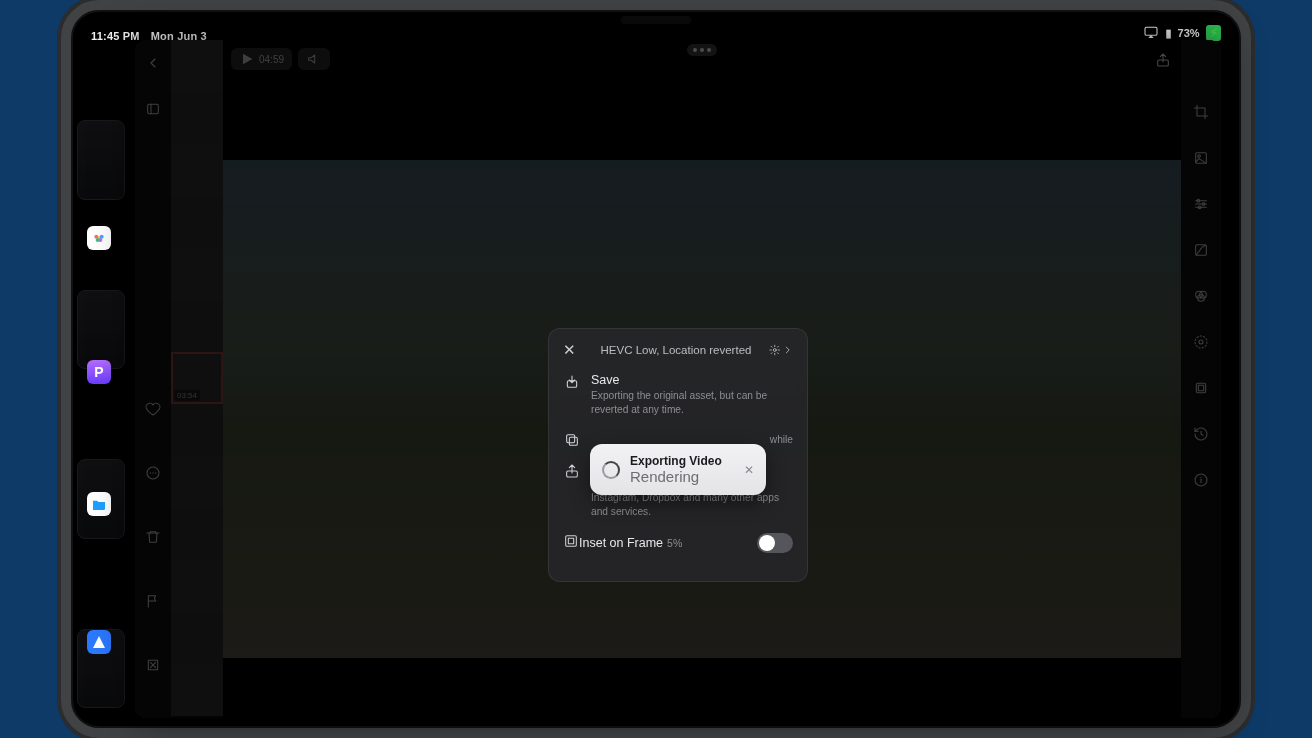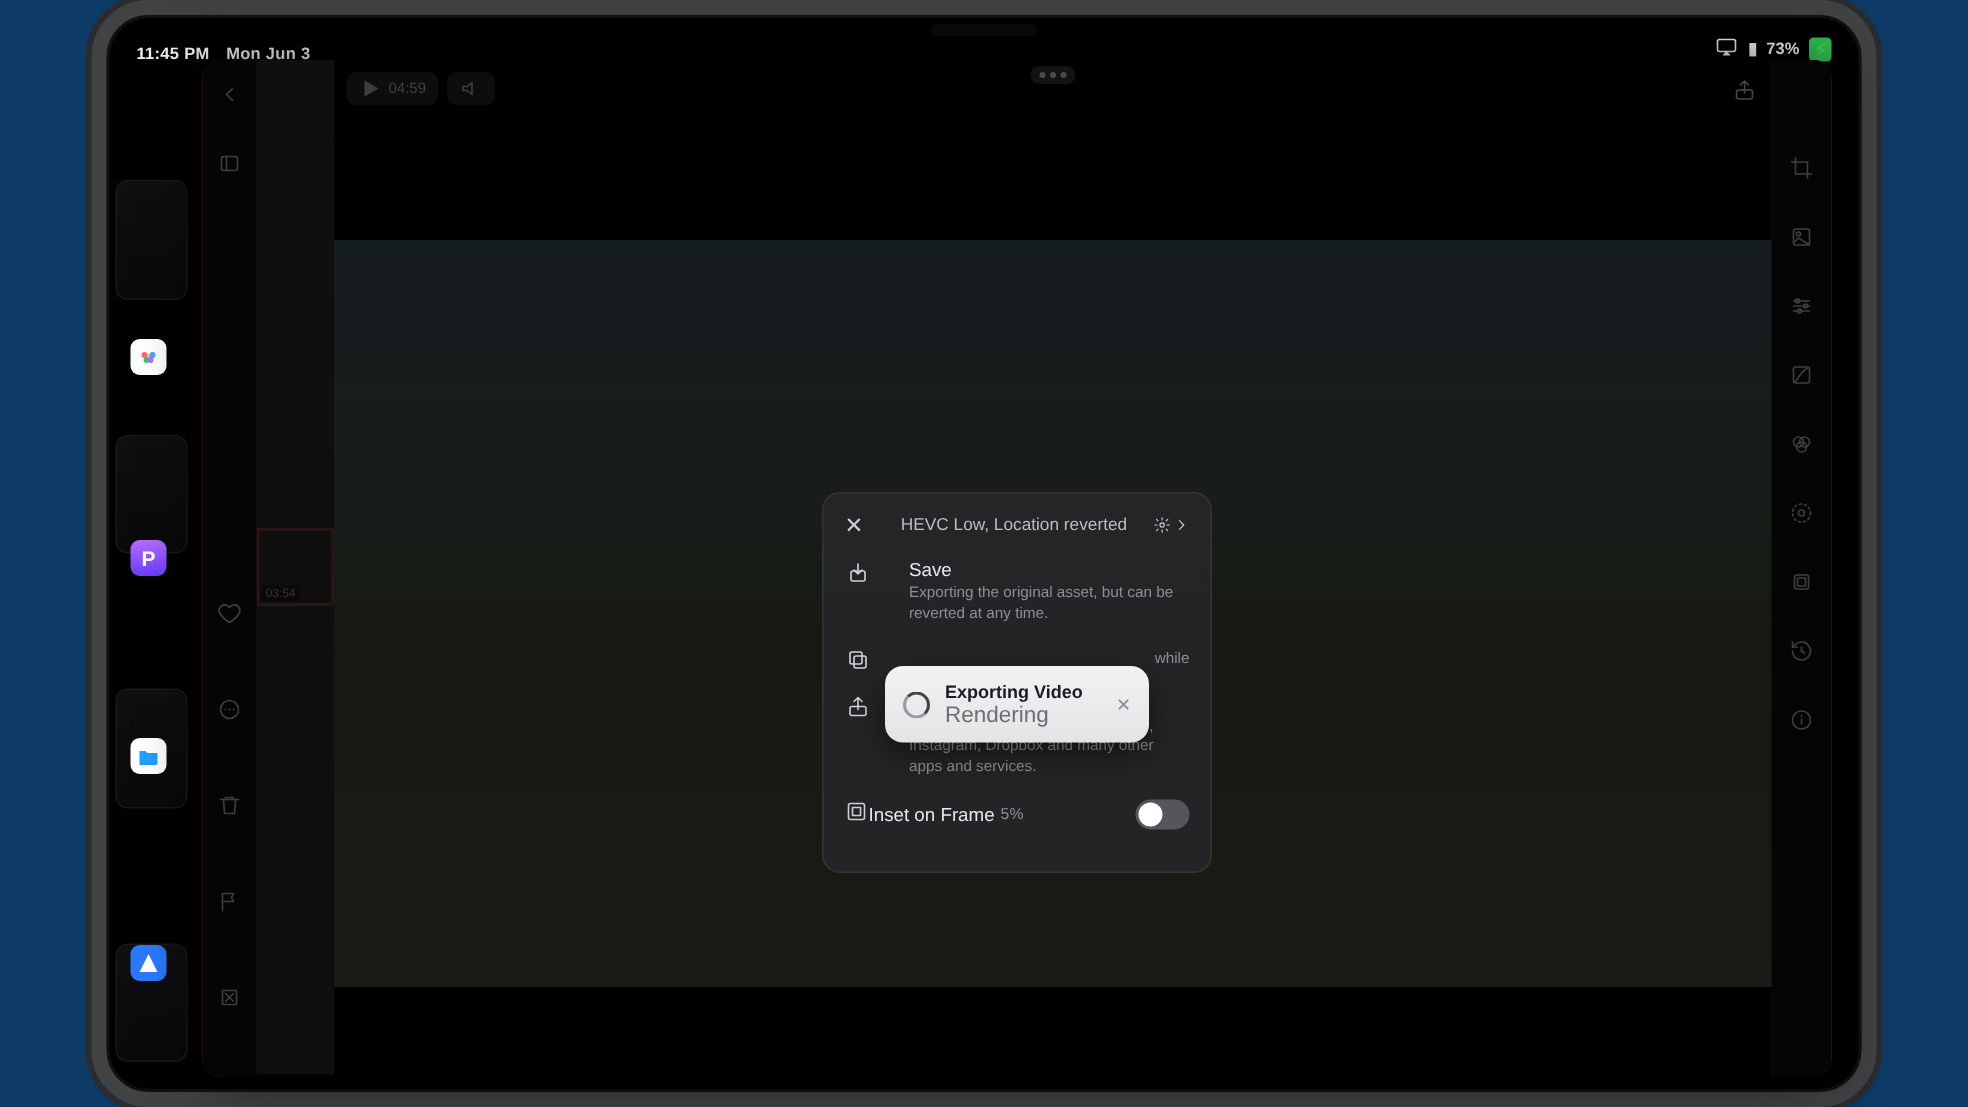--- a/index.html
+++ b/index.html
@@ -46,21 +46,21 @@
     display: flex; align-items: center; justify-content: center; font-size: 14px;
   }
   .ai-photos { top: 106px; background: #fff; }
   .ai-p      { top: 240px; background: linear-gradient(180deg,#b56cff,#6a3eff); color:#fff; font-weight:700; }
   .ai-files  { top: 372px; background: #fff; }
   .ai-af     { top: 510px; background: #2b79ff; }
 
   
   .appcard {
     position: absolute; left: 64px; right: 20px; top: 30px; bottom: 10px;
-    background: #7f1d1d; border-radius: 12px; overflow: hidden;
+    background: #0f172a; border-radius: 12px; overflow: hidden;
     box-shadow: 0 0 40px rgba(0,0,0,.6);
   }
 
   
   .appbody { position: relative; width: 100%; height: 100%; }
 
   .leftctrls {
     position: absolute; left: 0; top: 0; bottom: 0; width: 36px; background: #0c0c0e;
     display: flex; flex-direction: column; align-items: center; padding-top: 10px; color: #8b8b8f;
   }
@@ -116,21 +116,21 @@
     position: absolute; left: 50%; top: 288px; transform: translateX(-50%);
     width: 260px; background: rgba(40,40,44,.78); border: .5px solid rgba(255,255,255,.08);
     border-radius: 12px; padding: 12px 14px 14px; color:#cfcfd3; font-size:12px;
     backdrop-filter: blur(6px);
     z-index: 5;
   }
   .sheet-header { display:flex; align-items:center; justify-content:space-between; margin-bottom:14px; }
   .sheet-header .title { flex:1; text-align:center; font-size:11.5px; color:#bdbdc2; }
   .sheet-header .xbtn { width:20px; text-align:left; color:#cfcfd3; font-size:15px; }
   .sheet-header .gear { width:24px; display:flex; align-items:center; justify-content:flex-end; color:#cfcfd3; font-size:12px; gap:1px;}
-  .row { display:flex; gap:25px; margin-bottom:4px;}
+  .row { display:flex; gap:10px; margin-bottom:4px;}
   .row .ic { width:18px; display:flex; justify-content:center; color:#d4d4d8; margin-top:1px;}
   .row .body { flex:1; }
   .row .body .lbl { font-size:12.5px; color:#e8e8ec; }
   .row .body .desc { font-size:10.2px; color:#8e8e94; line-height:1.35; margin-top:2px; }
   .sect { margin-bottom:14px; }
   .toggle-row { display:flex; align-items:center; }
   .toggle-row .lbl { font-size:12.5px; color:#e8e8ec; }
   .toggle-row .pct { font-size:10.5px; color:#8e8e94; margin-left:4px; }
   .spacer { flex:1; }
   .toggle { width:36px; height:20px; background:#55555c; border-radius:12px; position:relative; }

